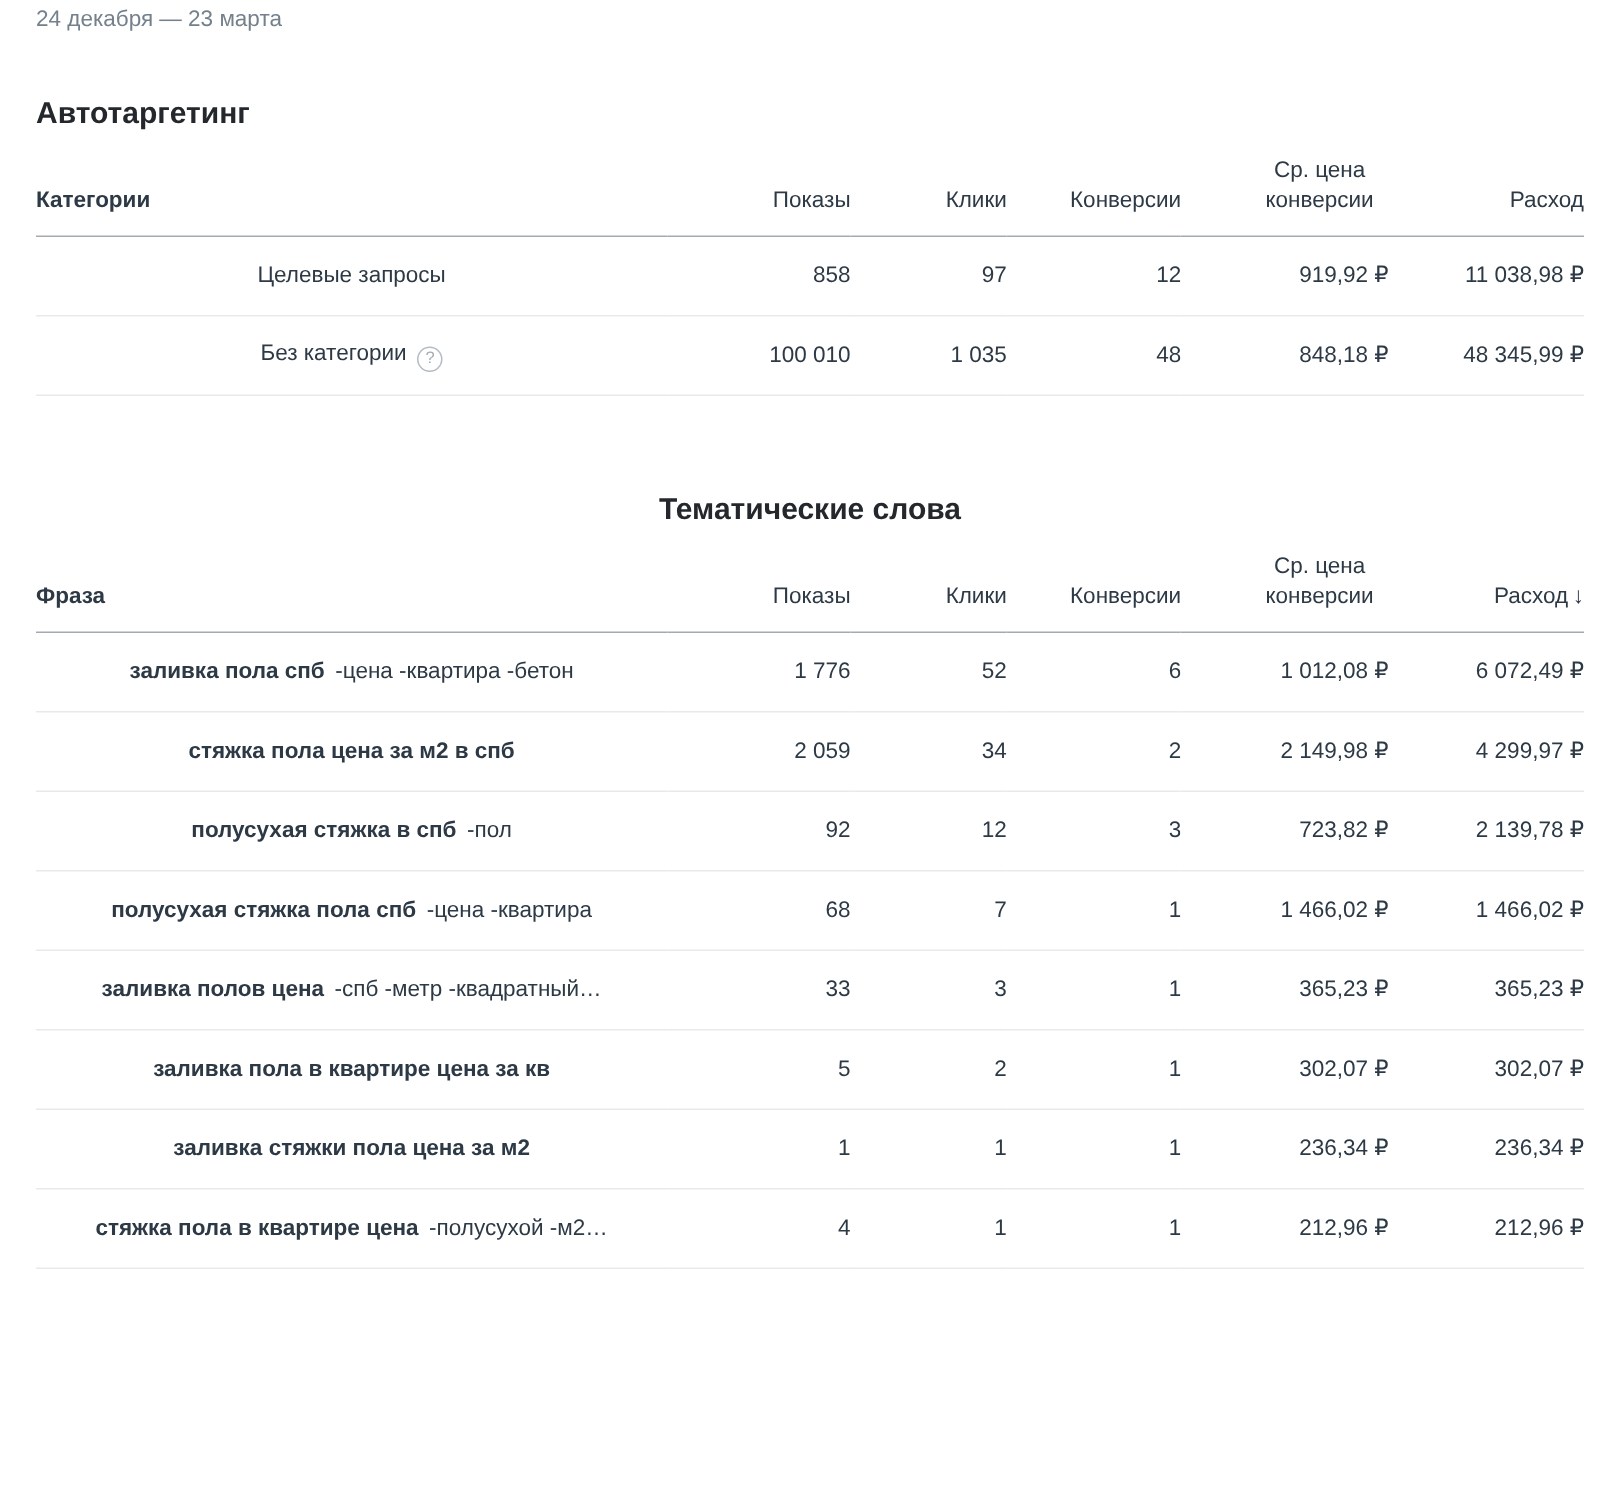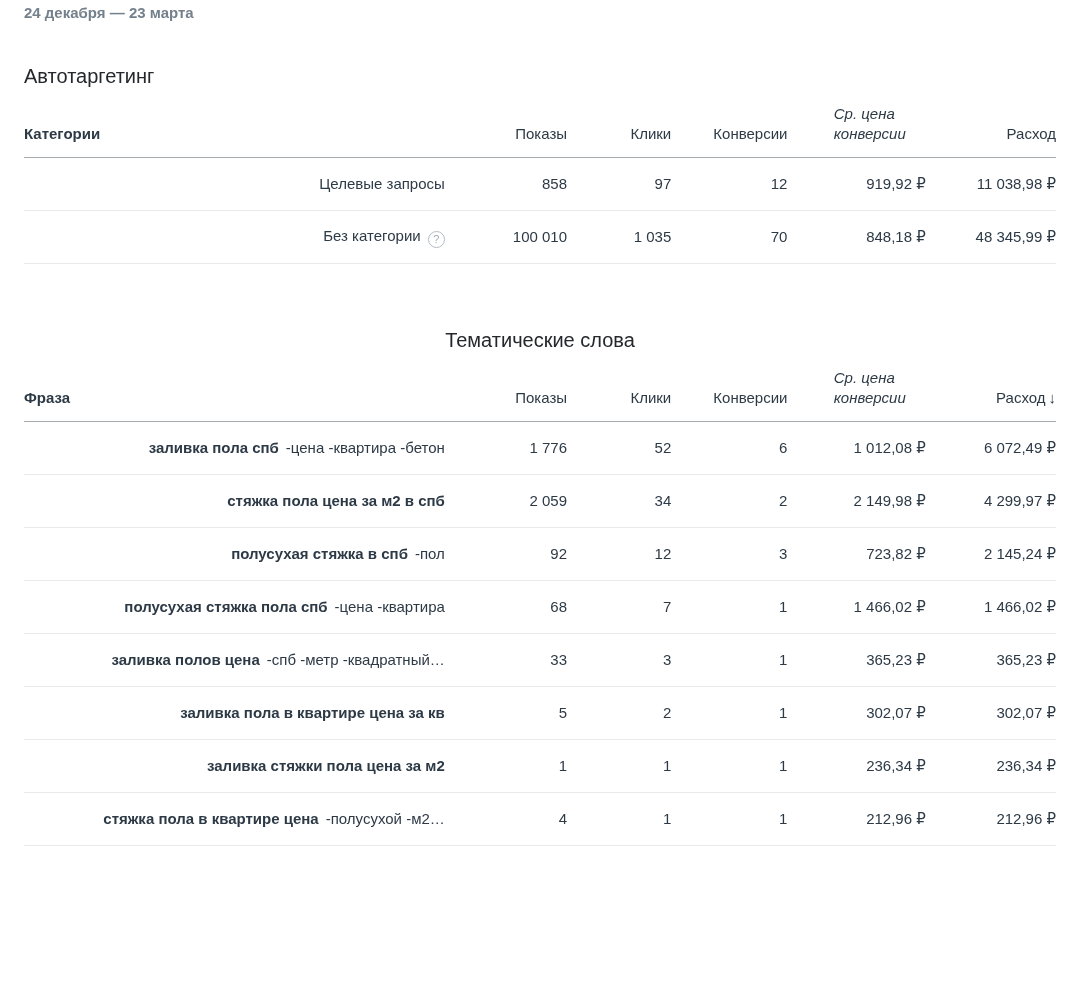--- a/index.html
+++ b/index.html
@@ -5,49 +5,49 @@
   html,body{margin:0;padding:0;background:#fff;}
   body{
     width:1080px;height:992px;overflow:hidden;
     font-family:"Liberation Sans","DejaVu Sans",sans-serif;
     color:#2d3a46;
     -webkit-font-smoothing:antialiased;
   }
   .page{padding:4px 24px 0 24px;}
 
   .date-range{
-    font-size:15px;line-height:18px;color:#74808c;margin:0;font-weight:bold;
+    font-size:15px;line-height:18px;color:#74808c;margin:0;
   }
 
   .section-title{
-    font-size:20px;line-height:24px;font-weight:400;color:#24282c;
+    font-size:20px;line-height:24px;font-weight:700;color:#24282c;
     margin:42px 0 16px 0;
   }
   .section-title.second{margin-top:64px;text-align:center;}
 
   table.stats{
     width:100%;border-collapse:collapse;table-layout:fixed;
   }
   table.stats th{
     font-size:15px;line-height:20px;font-weight:500;color:#2d3a46;
     vertical-align:bottom;padding:0 0 13px 0;text-align:right;
     border-bottom:1px solid #a5aaaf;white-space:normal;
   }
   table.stats th.c-label{text-align:left;font-weight:bold;}
-  .hdr-wrap{display:inline-block;max-width:92px;text-align:left;font-style:italic;}
+  .hdr-wrap{display:inline-block;max-width:92px;text-align:center;}
   .sort-arrow{margin-left:3px;font-weight:400;}
 
   table.stats td{
     font-size:15px;line-height:20px;height:52px;
     border-bottom:1px solid #e7e9eb;
     white-space:nowrap;overflow:hidden;
     padding:0;vertical-align:middle;
   }
   table.stats td.num{text-align:right;font-variant-numeric:tabular-nums;}
-  td.c-label{position:relative;text-align:right;}
+  td.c-label{position:relative;text-align:center;}
 
   .phrase-main{font-weight:700;}
   .phrase-minus{font-weight:400;margin-left:7px;}
   .help-badge{
     display:inline-flex;align-items:center;justify-content:center;
     width:15px;height:15px;border-radius:50%;
     border:1px solid #b3bcc4;color:#a3adb6;
     font-size:11px;line-height:1;font-weight:400;
     margin-left:3px;vertical-align:-2px;cursor:pointer;
   }
@@ -94,21 +94,21 @@
     <td class="num">11 038,98 ₽</td>
   </tr>
         <tr>
     <td class="c-label">
       
       <span>Без категории</span>
       <span class="help-badge">?</span>
     </td>
     <td class="num">100 010</td>
     <td class="num">1 035</td>
-    <td class="num">70</td>
+    <td class="num">48</td>
     <td class="num">848,18 ₽</td>
     <td class="num">48 345,99 ₽</td>
   </tr>
       </tbody>
   </table>
 
   <h2 class="section-title second">Тематические слова</h2>
 
   <table class="stats">
     <colgroup>
@@ -151,21 +151,21 @@
     <td class="num">4 299,97 ₽</td>
   </tr>
         <tr>
     <td class="c-label">
       <span class="phrase-main">полусухая стяжка в спб</span><span class="phrase-minus">-пол</span>
     </td>
     <td class="num">92</td>
     <td class="num">12</td>
     <td class="num">3</td>
     <td class="num">723,82 ₽</td>
-    <td class="num">2 145,24 ₽</td>
+    <td class="num">2 139,78 ₽</td>
   </tr>
         <tr>
     <td class="c-label">
       <span class="phrase-main">полусухая стяжка пола спб</span><span class="phrase-minus">-цена -квартира</span>
     </td>
     <td class="num">68</td>
     <td class="num">7</td>
     <td class="num">1</td>
     <td class="num">1 466,02 ₽</td>
     <td class="num">1 466,02 ₽</td>

